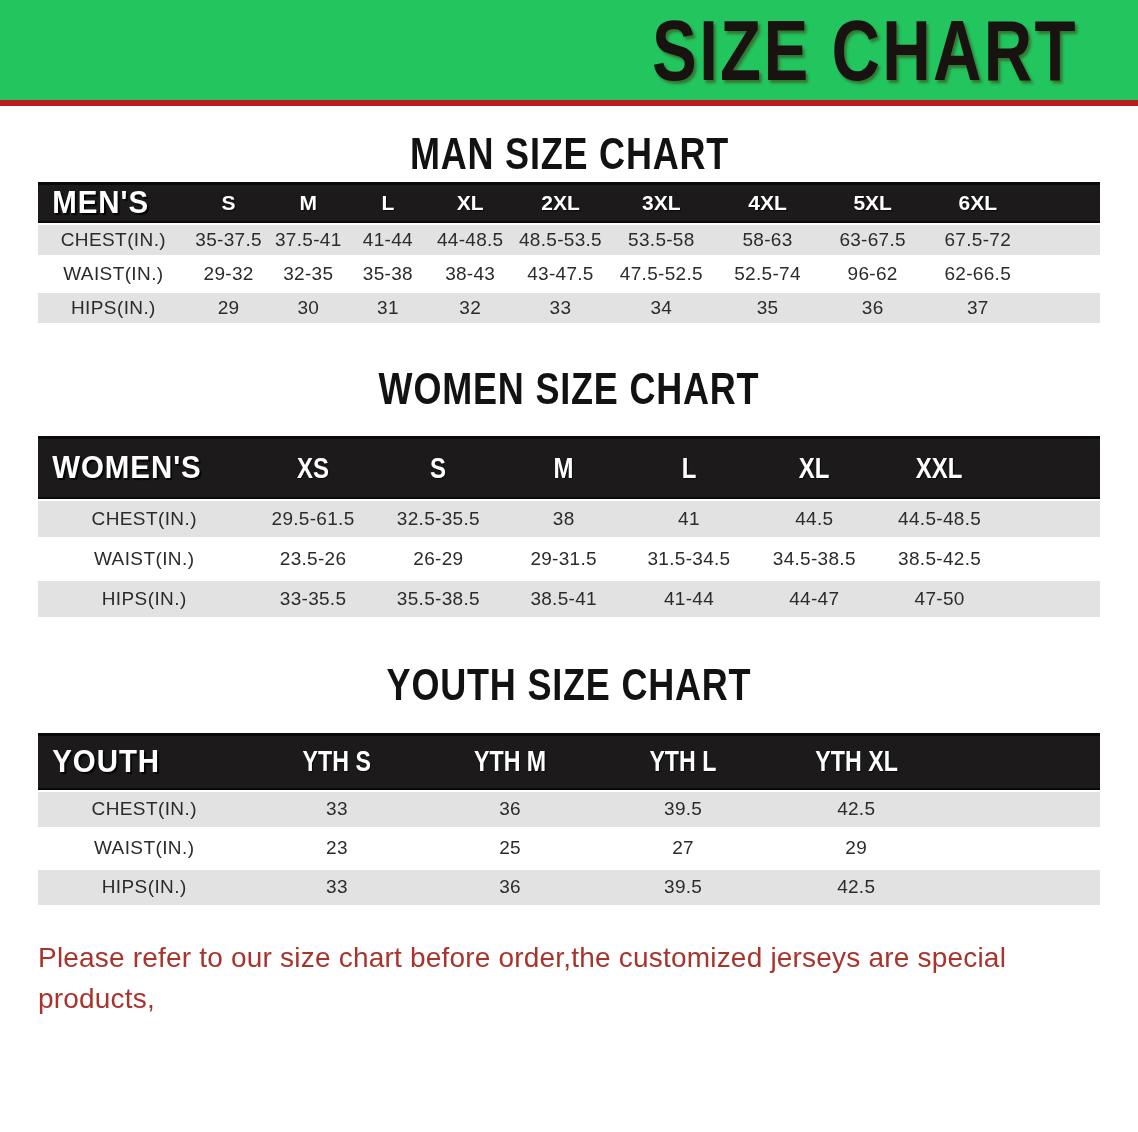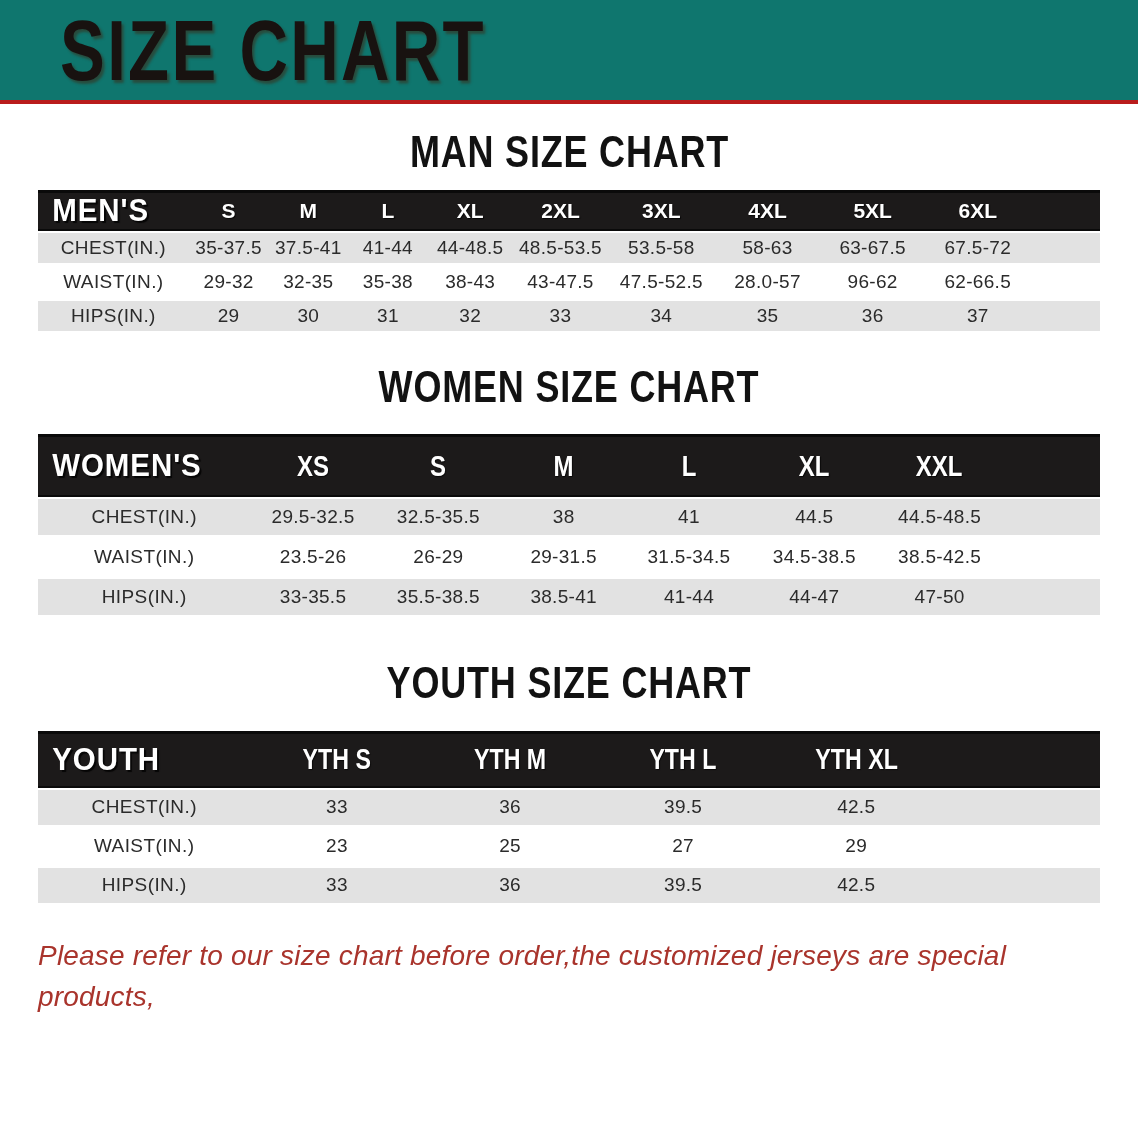--- a/index.html
+++ b/index.html
@@ -7,23 +7,23 @@
     width:1138px;
     font-family:"Liberation Sans", sans-serif;
     color:#262626;
     -webkit-font-smoothing:antialiased;
   }
   .page{width:1138px;overflow:hidden;background:#fff;}
 
   
   .banner{
     height:100px;
-    background:#0f766e;
-    display:flex;align-items:center;justify-content:flex-start;
-    border-bottom:4px solid #b91c1c;
+    background:#22c55e;
+    display:flex;align-items:center;justify-content:flex-end;
+    border-bottom:6px solid #b91c1c;
   }
   .banner-title{
     display:inline-block;
     font-size:86px;
     font-weight:bold;
     letter-spacing:3px;
     color:#181210;
     transform:scaleX(0.78);
     transform-origin:center;
     text-shadow:3px 3px 3px rgba(70,25,0,0.45);
@@ -41,22 +41,22 @@
     display:inline-block;
     font-size:45px;
     font-weight:bold;
     color:#121212;
     transform:scaleX(0.80);
     transform-origin:center;
     letter-spacing:1px;
     line-height:1.05;
     white-space:nowrap;
   }
-  .sec-0 .section-heading{margin:24px 0 14px;}
-  .sec-1 .section-heading{margin:28px 0 22px;}
+  .sec-0 .section-heading{margin:24px 0 4px;}
+  .sec-1 .section-heading{margin:38px 0 22px;}
   .sec-2 .section-heading{margin:40px 8px 24px;}
 
   
   .table-wrap{margin:0 38px;}
   table.size-table{
     width:100%;
     border-collapse:separate;
     border-spacing:0 4px;
     table-layout:fixed;
   }
@@ -102,21 +102,20 @@
   .men td{height:30px;}
   .women td{height:36px;}
   .youth td{height:35px;}
   table.size-table tbody tr:nth-child(odd) td{background:#e2e2e2;}
   table.size-table tbody tr:nth-child(even) td{background:#ffffff;}
   table.size-table td.row-label{font-size:19px;letter-spacing:0.4px;}
 
   
   .disclaimer{
     margin:28px 38px 20px;
-    font-style:italic;
   }
   .disclaimer p{
     margin:0;
     font-size:28px;
     line-height:41px;
     color:#a9342c;
     letter-spacing:0.2px;
   }
 </style>
 </head>
@@ -177,21 +176,21 @@
                 <td class="spacer"></td>
               </tr>
               <tr>
                 <td class="row-label">WAIST(IN.)</td>
                 <td>29-32</td>
                 <td>32-35</td>
                 <td>35-38</td>
                 <td>38-43</td>
                 <td>43-47.5</td>
                 <td>47.5-52.5</td>
-                <td>28.0-57</td>
+                <td>52.5-74</td>
                 <td>96-62</td>
                 <td>62-66.5</td>
                 <td class="spacer"></td>
               </tr>
               <tr>
                 <td class="row-label">HIPS(IN.)</td>
                 <td>29</td>
                 <td>30</td>
                 <td>31</td>
                 <td>32</td>
@@ -229,21 +228,21 @@
                 <th class="size-col"><span class="ct">M</span></th>
                 <th class="size-col"><span class="ct">L</span></th>
                 <th class="size-col"><span class="ct">XL</span></th>
                 <th class="size-col"><span class="ct">XXL</span></th>
                 <th class="spacer"></th>
               </tr>
             </thead>
             <tbody>
               <tr>
                 <td class="row-label">CHEST(IN.)</td>
-                <td>29.5-32.5</td>
+                <td>29.5-61.5</td>
                 <td>32.5-35.5</td>
                 <td>38</td>
                 <td>41</td>
                 <td>44.5</td>
                 <td>44.5-48.5</td>
                 <td class="spacer"></td>
               </tr>
               <tr>
                 <td class="row-label">WAIST(IN.)</td>
                 <td>23.5-26</td>

